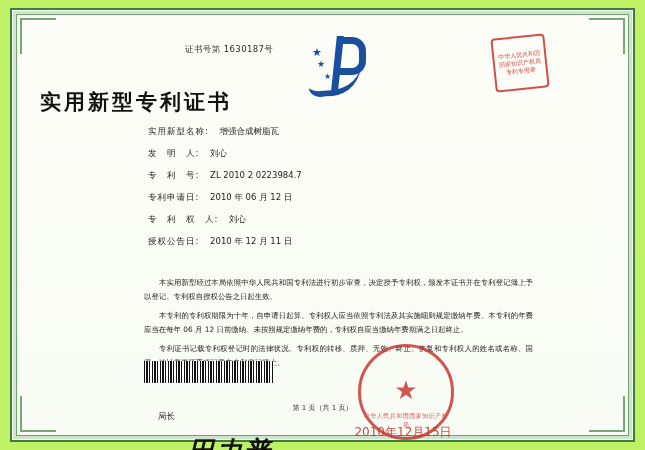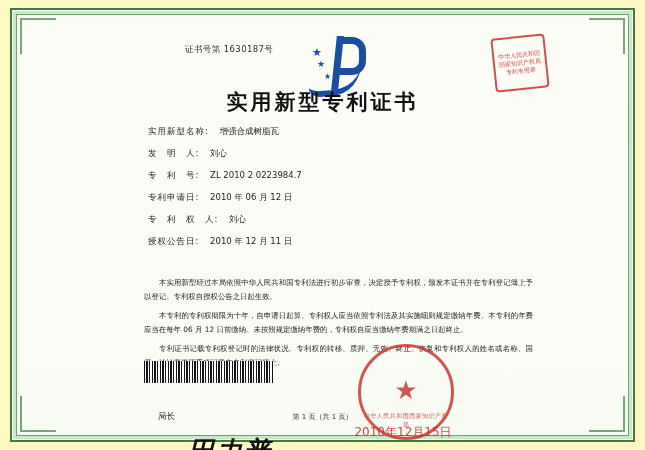--- a/index.html
+++ b/index.html
@@ -10,21 +10,21 @@
   body {
     width: 645px;
     height: 450px;
     font-family: "DejaVu Sans", sans-serif;
     overflow: hidden;
   }
   .page {
     position: relative;
     width: 645px;
     height: 450px;
-    background: #fef9c3;
+    background: #bef264;
     box-sizing: border-box;
   }
   
   .frame-outer {
     position: absolute;
     left: 10px;
     top: 8px;
     right: 10px;
     bottom: 8px;
     border: 2px solid #3f7d3f;
@@ -153,21 +153,21 @@
     line-height: 8px;
     padding: 2px;
     box-sizing: border-box;
   }
 
   .doc-title {
     position: absolute;
     left: 0;
     right: 0;
     top: 62px;
-    text-align: center;
+    text-align: left;
     font-family: "DejaVu Serif", serif;
     font-size: 21px;
     font-weight: bold;
     color: #111111;
     letter-spacing: 3px;
   }
 
   .fields {
     position: absolute;
     left: 108px;
@@ -280,21 +280,21 @@
     text-align: center;
     font-size: 12px;
     color: #c8332b;
     opacity: 0.9;
   }
 
   .page-footer {
     position: absolute;
     left: 0;
     right: 0;
-    bottom: 2px;
+    bottom: 11px;
     text-align: center;
     font-size: 7px;
     color: #2b2b2b;
   }
 </style>
 </head>
 <body>
 
 <div class="page">
   <div class="frame-outer"></div>

